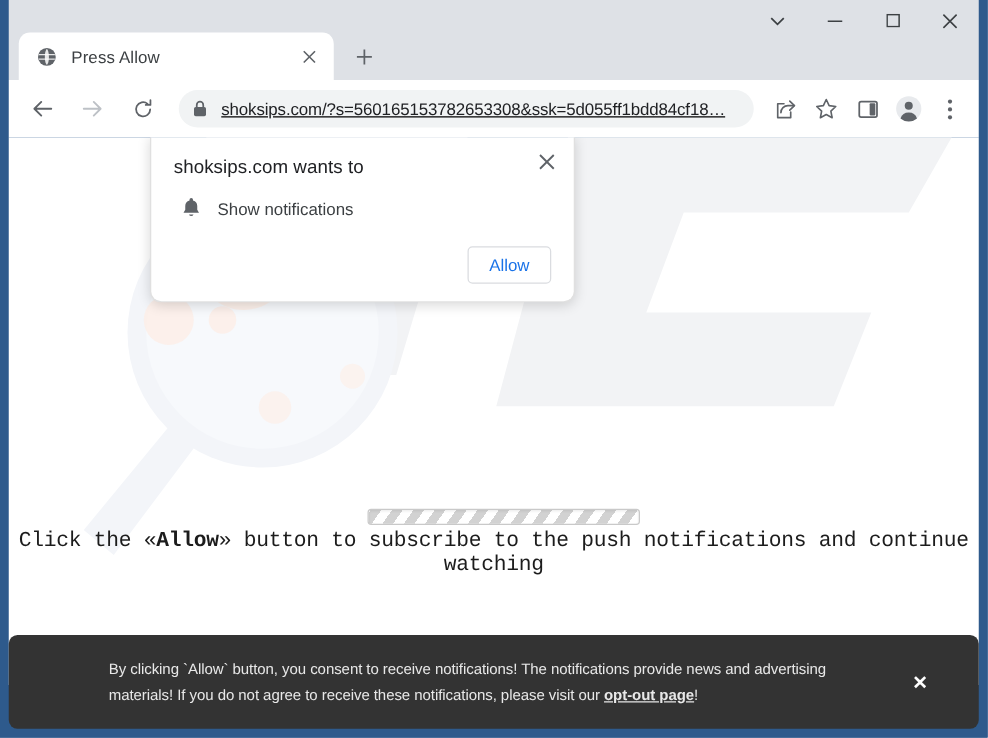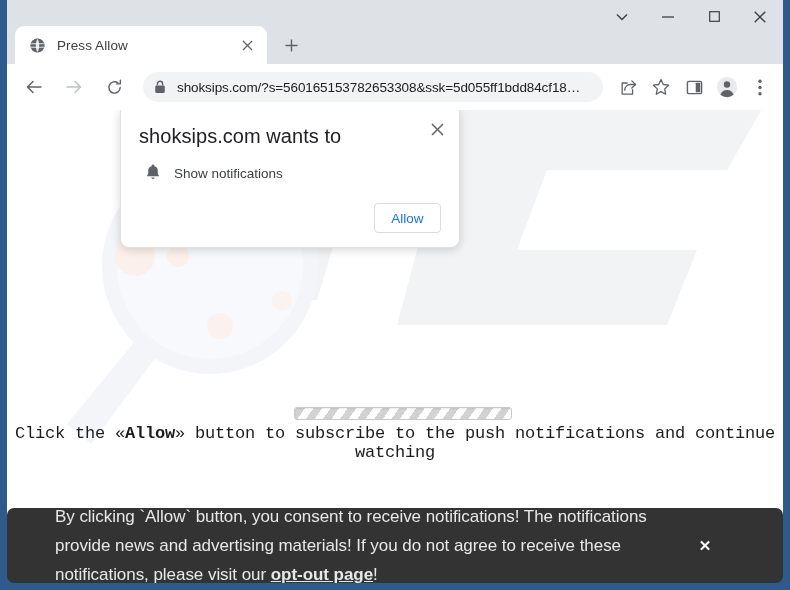--- a/index.html
+++ b/index.html
@@ -112,20 +112,21 @@
   .omnibox {
     flex: 1 1 auto;
     height: 30px;
     background: #f1f3f4;
     border-radius: 16px;
     display: flex;
     align-items: center;
     padding: 0 11px 0 4px;
     margin: 0 6px 0 4px;
     min-width: 0;
+    text-decoration: underline;
   }
 
   .lockwrap {
     width: 26px; height: 26px;
     flex: 0 0 26px;
     border-radius: 50%;
     display: flex; align-items: center; justify-content: center;
     color: #5f6368;
   }
 
@@ -229,21 +230,21 @@
 
   .perm-close {
     position: absolute;
     right: 10px; top: 8px;
     width: 24px; height: 24px;
     display: flex; align-items: center; justify-content: center;
     color: #5f6368;
   }
 
   .perm-title {
-    font-size: 20px;
+    font-size: 15px;
     color: #202124;
     padding-right: 26px;
     margin-bottom: 15px;
     letter-spacing: .05px;
   }
 
   .perm-row {
     display: flex;
     align-items: flex-end;
     gap: 13px;
@@ -283,25 +284,26 @@
     height: 75px;
     background: #333333;
     border-radius: 7px;
     display: flex;
     align-items: center;
     padding: 0 20px 0 48px;
   }
 
   .banner-text {
     flex: 1 1 auto;
-    font-size: 17px;
+    font-size: 12px;
     line-height: 1.72;
     color: #e8e8e8;
     max-width: 625px;
     letter-spacing: -.05px;
+    margin-left: 32px;
   }
 
   .banner-text a {
     color: #e8e8e8;
     text-decoration: underline;
     font-weight: bold;
   }
 
   .banner-close {
     flex: 0 0 30px;

